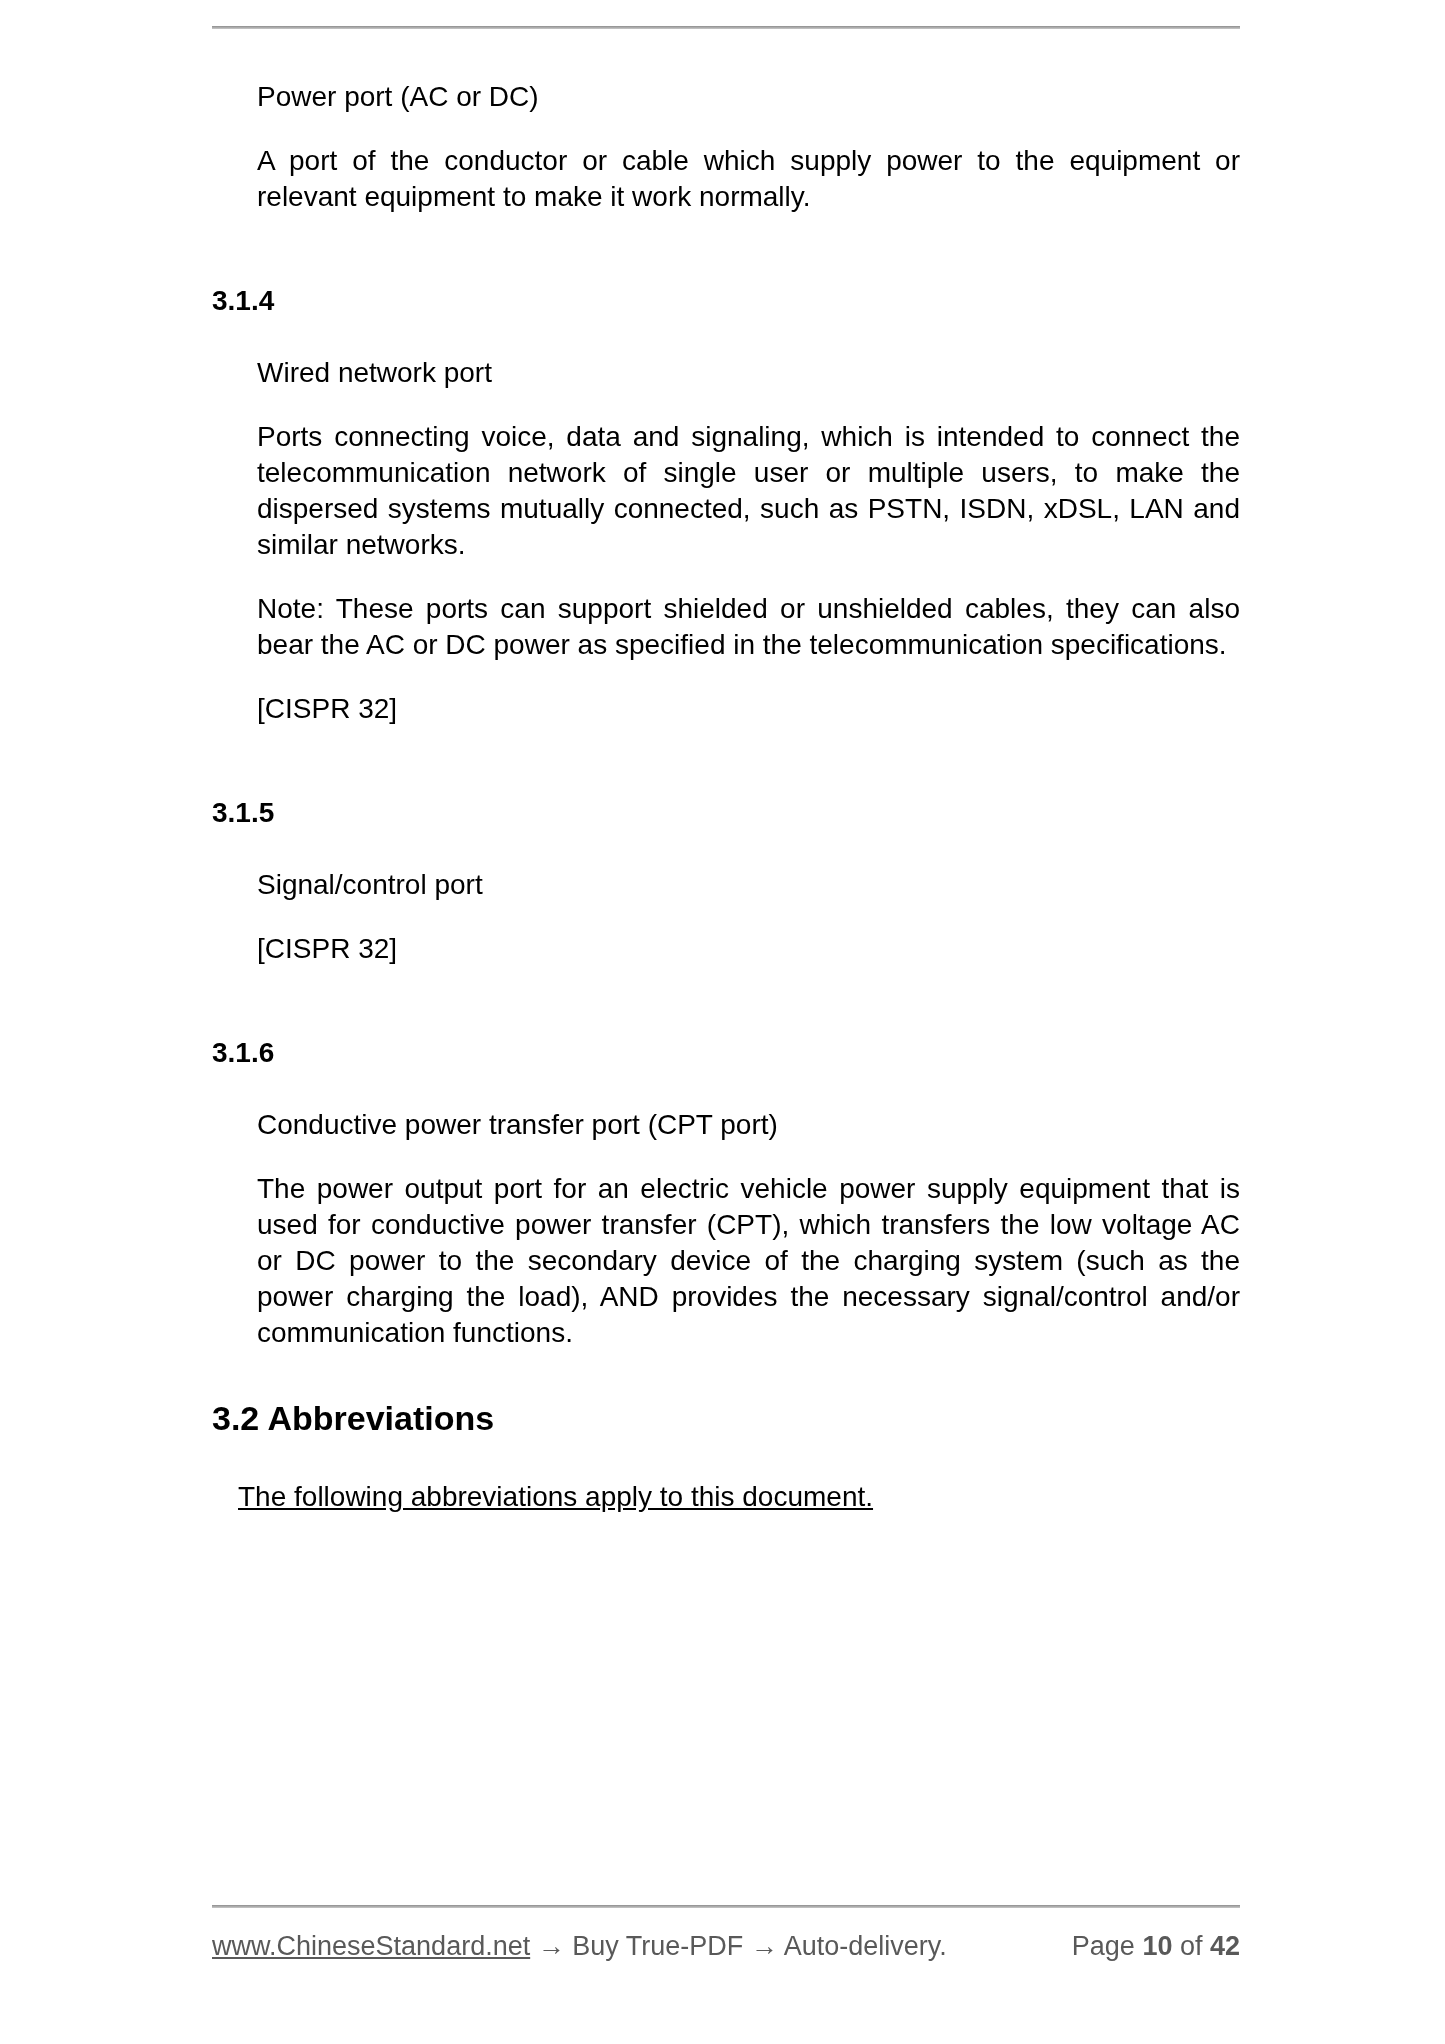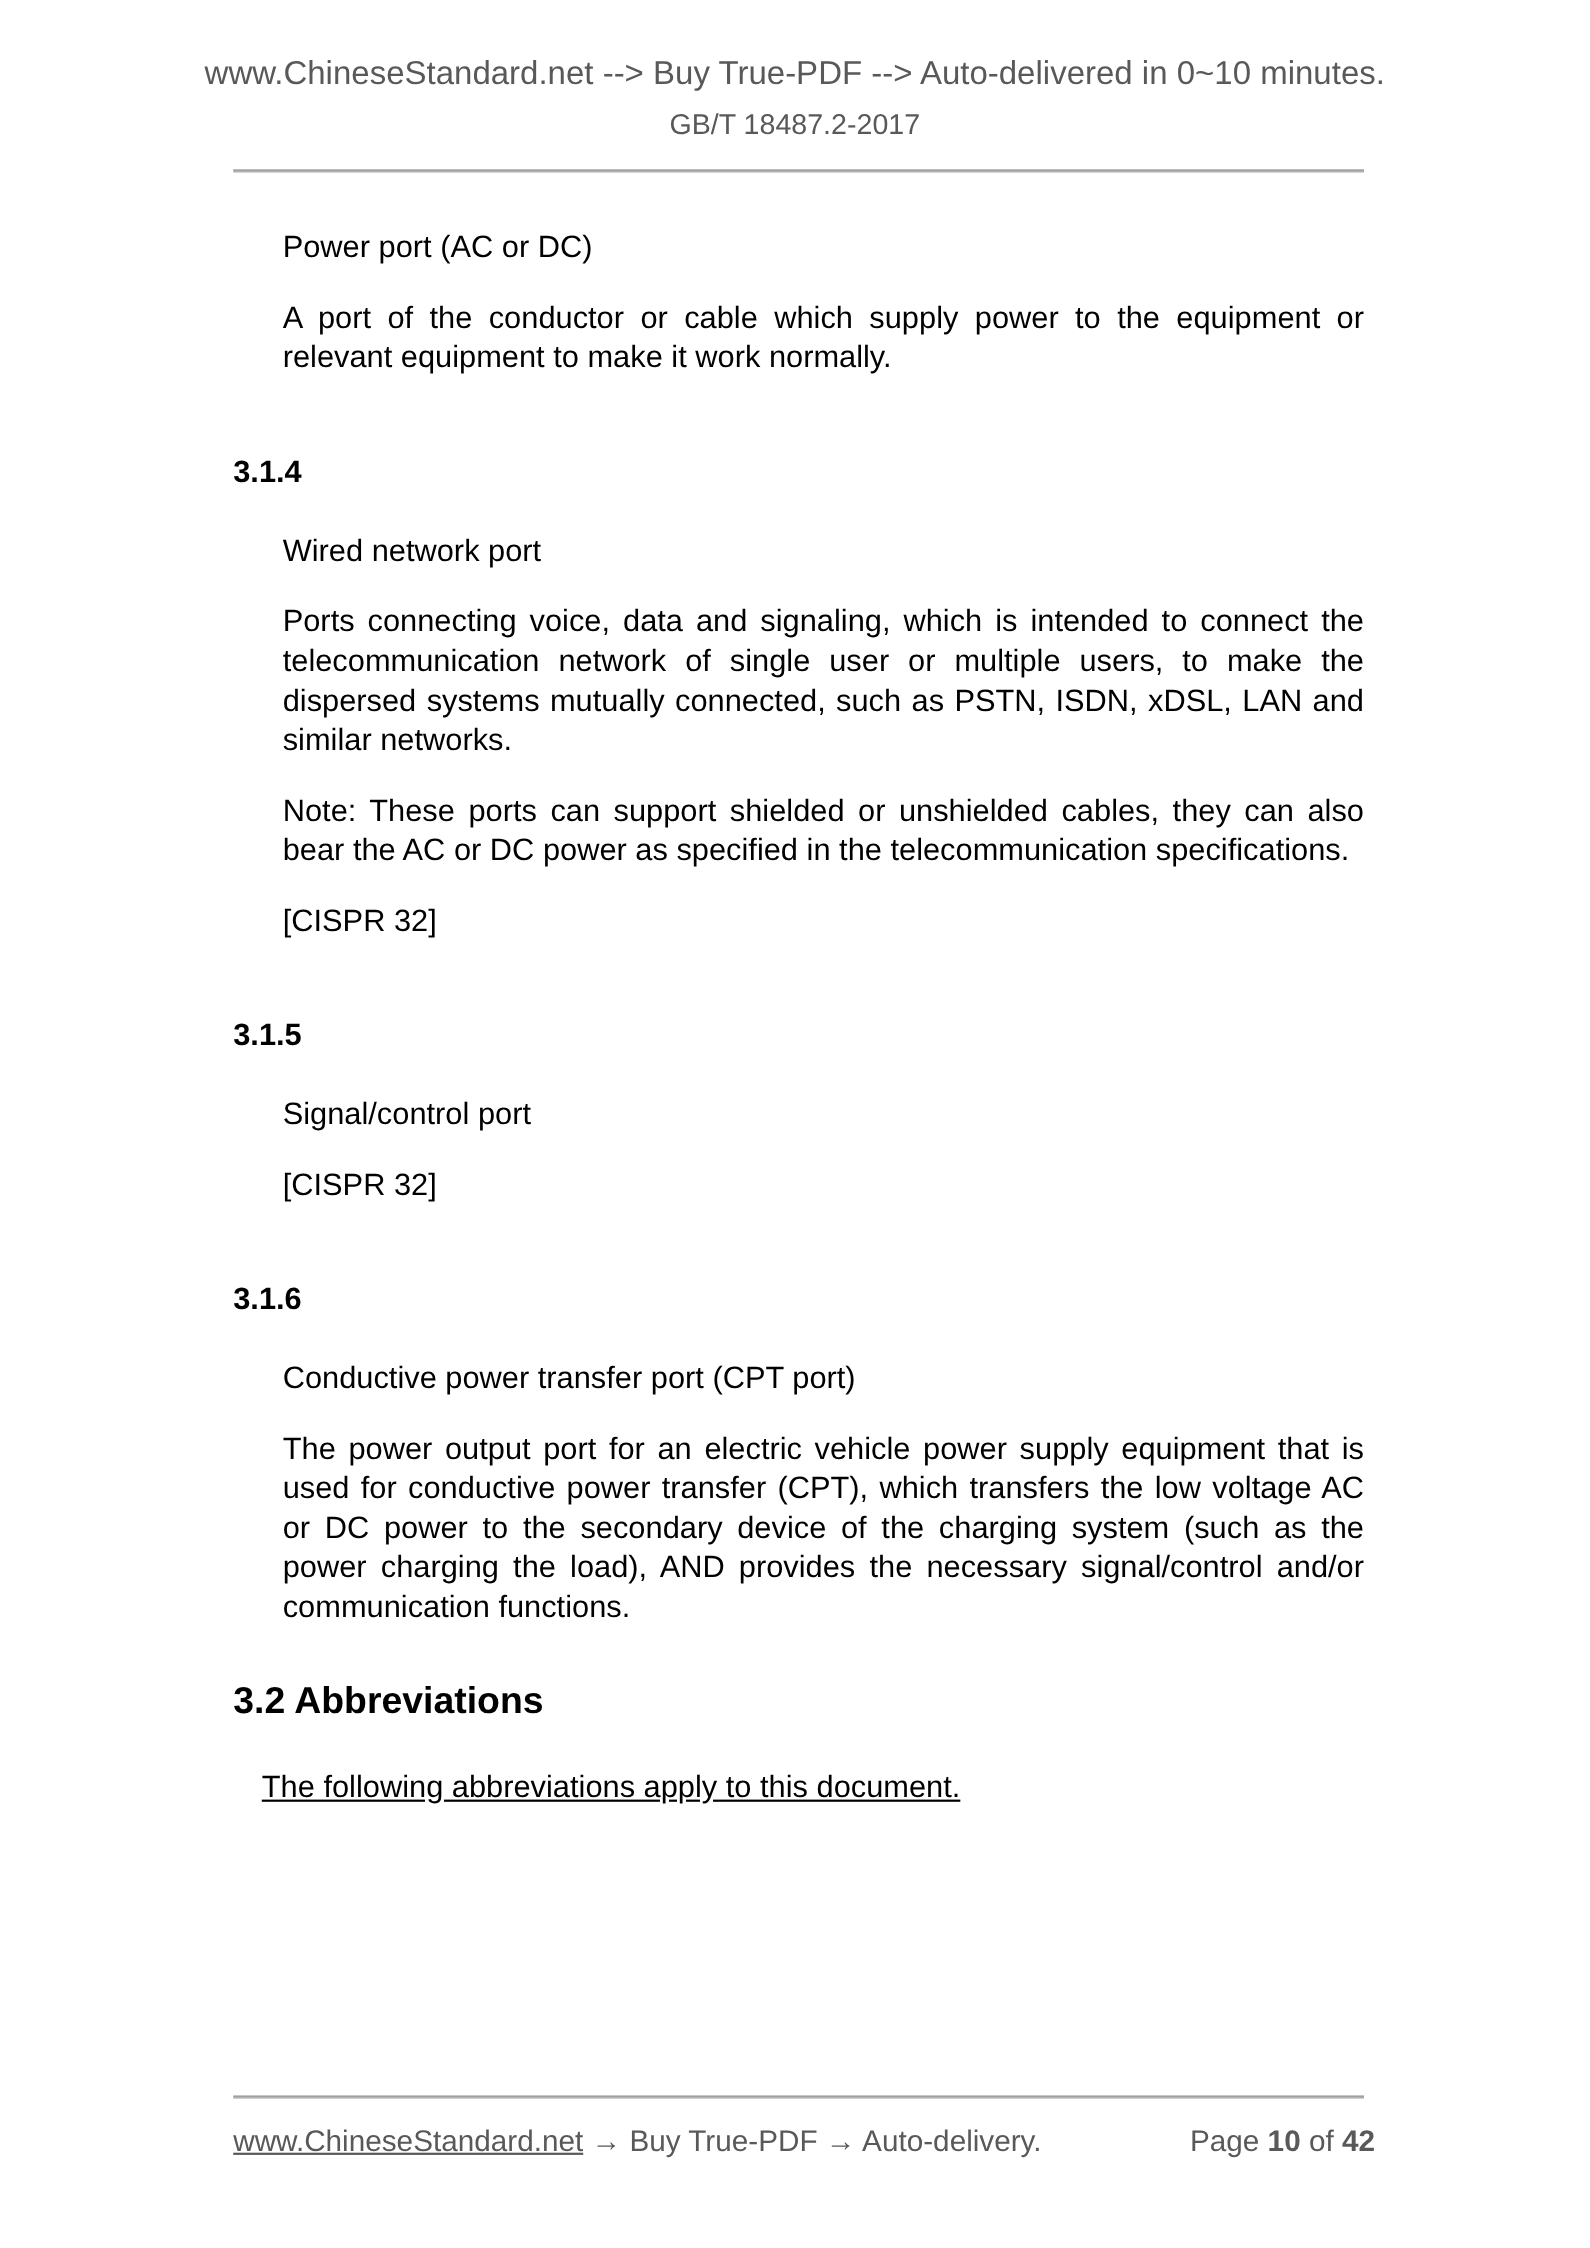--- a/index.html
+++ b/index.html
@@ -34,21 +34,21 @@
   .content > .blk:first-child { margin-top: 50px; }
   
   .footer-rule {
     position: absolute;
     left: 212px; right: 205px; top: 1905px;
     height: 3px;
     background: linear-gradient(#8e8e8e, #c9c9c9);
   }
   .footer {
     position: absolute;
-    left: 212px; right: 195px; top: 1930px;
+    left: 212px; right: 205px; top: 1930px;
     display: flex;
     justify-content: space-between;
     align-items: flex-end;
     color: #595959;
     font-size: 27px;
     line-height: 32px;
   }
   .footer-left { white-space: pre; }
   .footer-left a {
     color: #595959;
@@ -56,24 +56,20 @@
     cursor: pointer;
   }
   .footer-right { white-space: pre; }
   .footer-right .num { font-weight: bold; }
 </style>
 </head>
 <body>
 
 <div class="sheet">
 
-  <div class="header">
-    <div class="line1">www.ChineseStandard.net --&gt; Buy True-PDF --&gt; Auto-delivered in 0~10 minutes.</div>
-    <div class="doc-code">GB/T 18487.2-2017</div>
-  </div>
 
   <div class="rule"></div>
 
   <div class="content" id="content">
       <p class="blk term">Power port (AC or DC)</p>
       <p class="blk para">A port of the conductor or cable which supply power to the equipment or relevant equipment to make it work normally.</p>
       <p class="blk clause">3.1.4</p>
       <p class="blk term">Wired network port</p>
       <p class="blk para">Ports connecting voice, data and signaling, which is intended to connect the telecommunication network of single user or multiple users, to make the dispersed systems mutually connected, such as PSTN, ISDN, xDSL, LAN and similar networks.</p>
       <p class="blk para">Note: These ports can support shielded or unshielded cables, they can also bear the AC or DC power as specified in the telecommunication specifications.</p>

